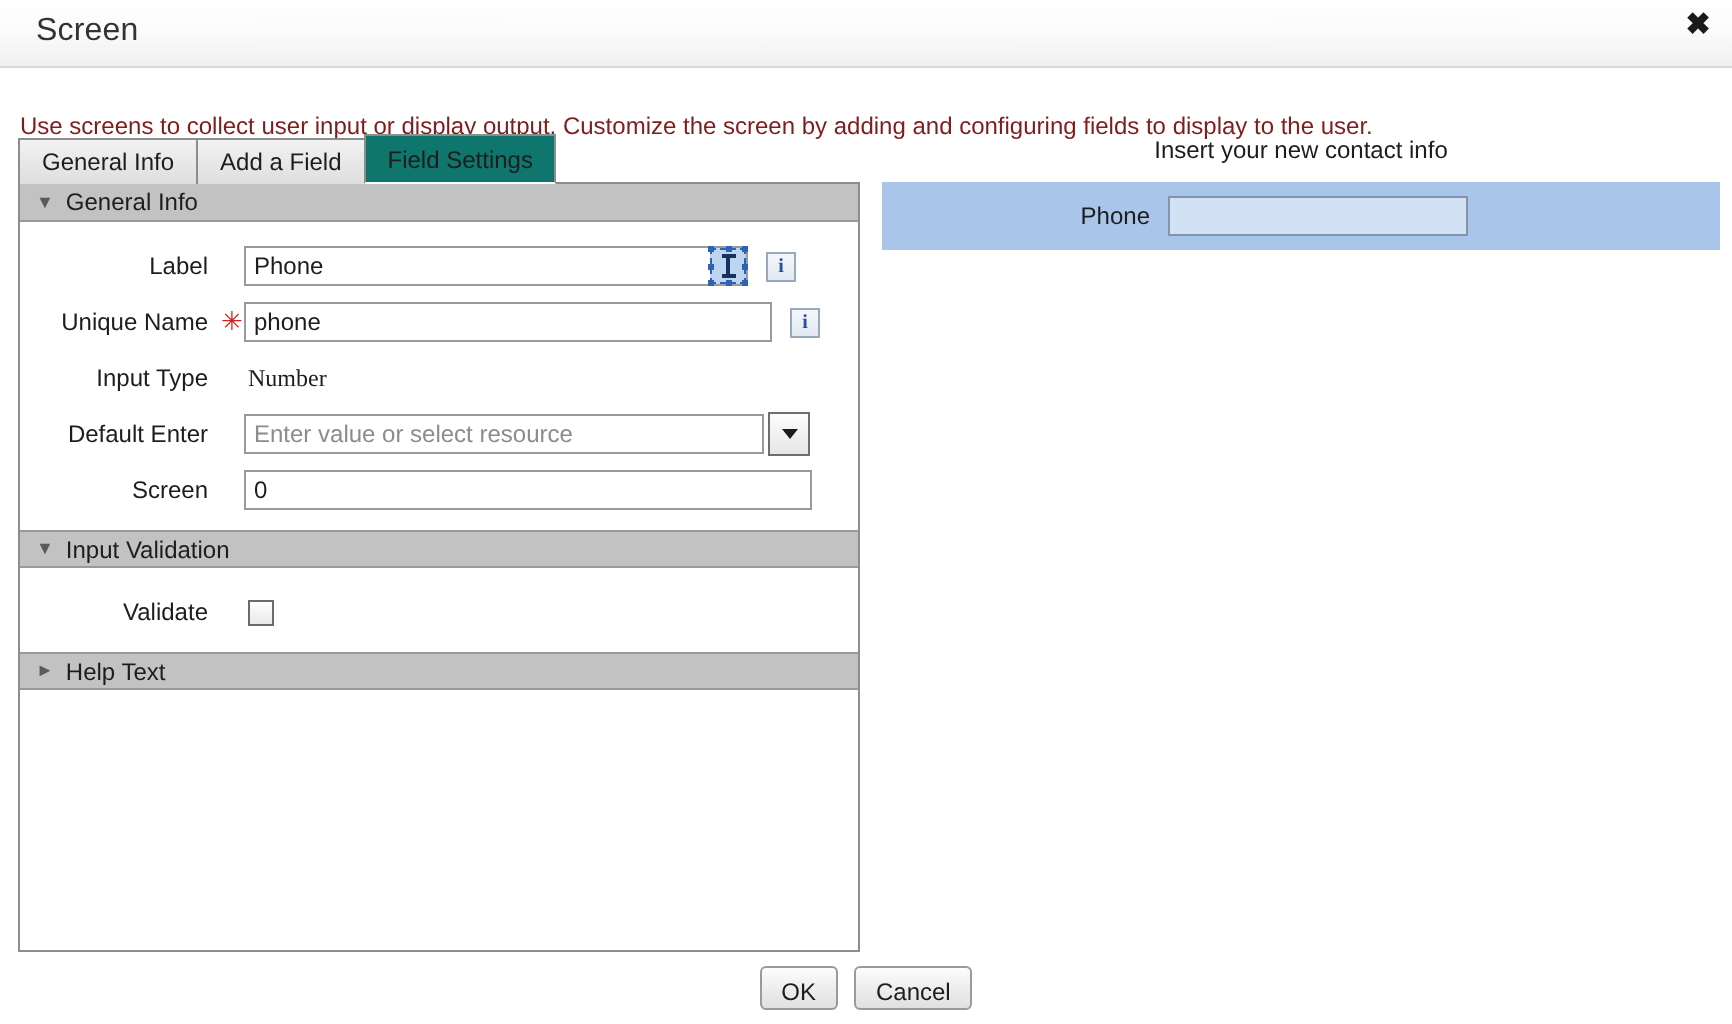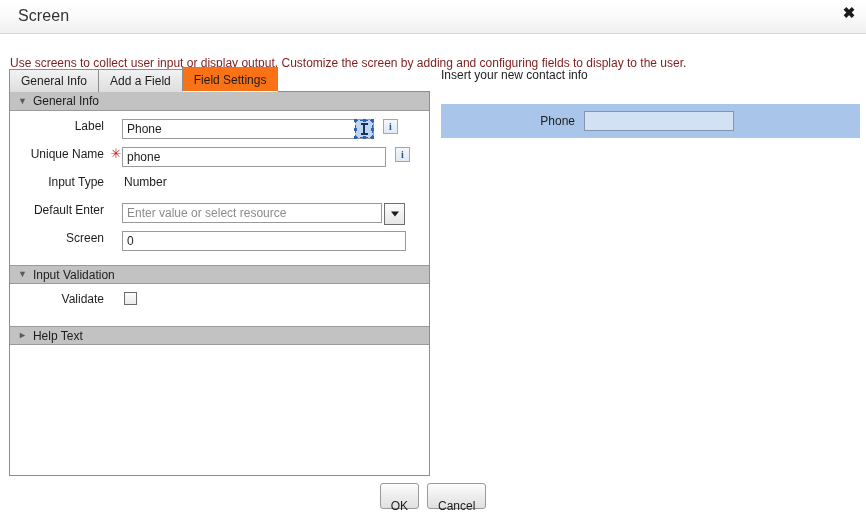--- a/index.html
+++ b/index.html
@@ -79,21 +79,21 @@
     font-size: 12px;
     color: #1d1d1d;
     background: linear-gradient(to bottom, #f2f2f2 0%, #dedede 100%);
     border: 1px solid #8d8d8d;
     border-bottom: none;
     margin-right: -1px;
     cursor: pointer;
     white-space: nowrap;
   }
   .tab.active {
-    background: #f97316;
+    background: #0f766e;
     height: 25px;
     line-height: 24px;
     border-bottom: 1px solid #ffffff;
     position: relative;
     z-index: 6;
   }
 
   
   .settings-panel {
     position: absolute;
@@ -122,21 +122,21 @@
     font-size: 9px;
     color: #5a5a5a;
     margin-right: 6px;
     line-height: 1;
   }
 
   .form-body { padding: 8px 0 6px 0; }
 
   .form-row {
     display: flex;
-    align-items: flex-start;
+    align-items: center;
     height: 28px;
   }
   .form-label {
     width: 100px;
     text-align: right;
     padding-right: 6px;
     font-size: 12px;
     color: #1d1d1d;
     white-space: nowrap;
   }
@@ -179,20 +179,21 @@
     text-align: center;
     font-family: "Liberation Serif", serif;
     cursor: pointer;
     user-select: none;
   }
 
   .static-val {
     font-size: 12px;
     color: #1d1d1d;
     padding-left: 2px;
+    font-family: Liberation Serif, serif;
   }
 
   .drop-btn {
     width: 21px;
     height: 22px;
     margin-left: 2px;
     border: 1px solid #6e6e6e;
     background: linear-gradient(to bottom, #fdfdfd 0%, #e6e6e6 100%);
     cursor: pointer;
     position: relative;
@@ -267,21 +268,22 @@
   
   .preview {
     position: absolute;
     left: 441px;
     top: 68px;
     width: 419px;
   }
   .preview-title {
     font-size: 12px;
     color: #1d1d1d;
-    margin-bottom: 22px;
+    margin-bottom: 9px;
+    text-align: center;
   }
   .preview-row {
     width: 419px;
     height: 34px;
     background: #a9c5e9;
     display: flex;
     align-items: center;
   }
   .preview-row .p-label {
     width: 143px;
@@ -303,21 +305,21 @@
     left: 0;
     top: 483px;
     width: 866px;
     display: flex;
     justify-content: center;
     gap: 8px;
   }
   .btn {
     min-width: 34px;
     height: 22px;
-    padding: 12px 10px;
+    padding: 2px 10px;
     font-family: "Liberation Sans", sans-serif;
     font-size: 12px;
     color: #1d1d1d;
     background: linear-gradient(to bottom, #fdfdfd 0%, #ededed 52%, #e0e0e0 100%);
     border: 1px solid #9a9a9a;
     border-radius: 3px;
     cursor: pointer;
     line-height: 20px;
   }
 </style>

